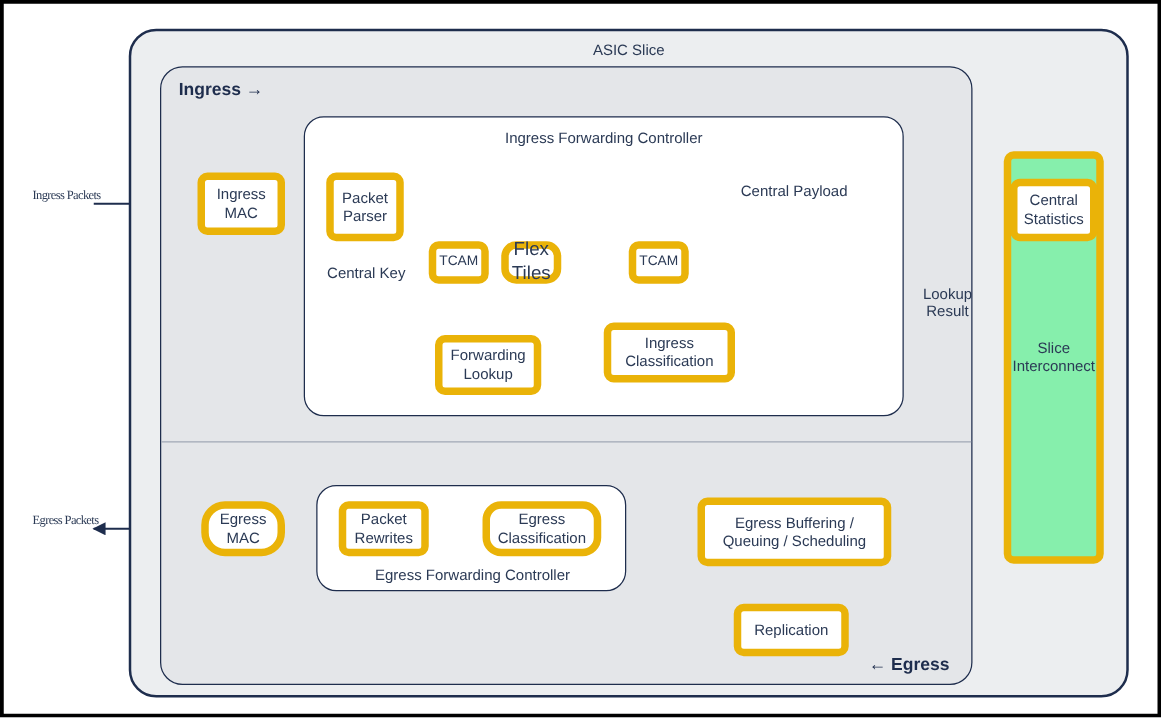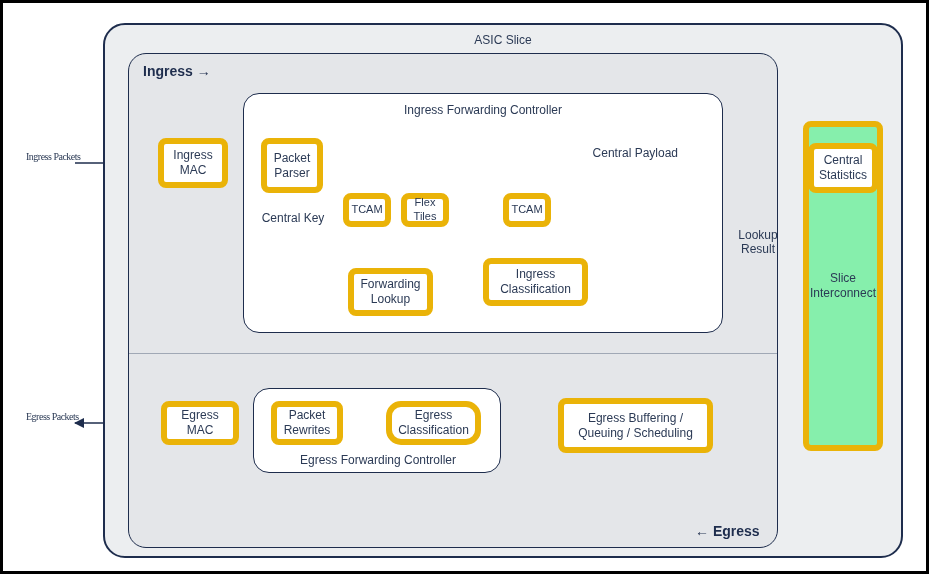--- a/index.html
+++ b/index.html
@@ -145,21 +145,21 @@
   </div>
 
   <div class="node-box" style="left:258px; top:135px; width:62px; height:55px;">
     <span>Packet Parser</span>
   </div>
 
   <div class="node-box" style="left:340px; top:190px; width:48px; height:34px; font-size:11px;">
     <span>TCAM</span>
   </div>
 
-  <div class="node-box" style="left:398px; top:190px; width:48px; height:34px; font-size:11px;">
+  <div class="node-box" style="left:398px; top:190px; width:48px; height:34px; font-size:15px;border-radius:12px;">
     <span>Flex Tiles</span>
   </div>
 
   <div class="node-box" style="left:500px; top:190px; width:48px; height:34px; font-size:11px;">
     <span>TCAM</span>
   </div>
 
   <div class="node-box" style="left:345px; top:265px; width:85px; height:48px;">
     <span>Forwarding Lookup</span>
   </div>
@@ -172,30 +172,33 @@
     <span>Slice Interconnect</span>
   </div>
   <div class="node-box" style="left:805px; top:140px; width:70px; height:50px;">
     <span>Central Statistics</span>
   </div>
 
   <div class="node-box" style="left:555px; top:395px; width:155px; height:55px;">
     <span>Egress Buffering / Queuing / Scheduling</span>
   </div>
 
+  <div class="node-box" style="left:584px; top:480px; width:92px; height:42px;">
+    <span>Replication</span>
+  </div>
 
   <div class="node-box" style="left:383px; top:398px; width:95px; height:44px;border-radius:15px;">
     <span>Egress Classification</span>
   </div>
 
   <div class="node-box" style="left:268px; top:398px; width:72px; height:44px;">
     <span>Packet Rewrites</span>
   </div>
 
-  <div class="node-box" style="left:158px; top:398px; width:78px; height:44px;">
+  <div class="node-box" style="left:158px; top:398px; width:67px; height:44px;border-radius:19px;">
     <span>Egress MAC</span>
   </div>
 
   <div class="abs text" style="left:555px; top:143px; width:120px; text-align:right;">Central Payload</div>
 
   <div class="abs text" style="left:255px; top:208px; width:70px; text-align:center;">Central Key</div>
 
   <div class="abs text" style="left:725px; top:225px; width:60px; text-align:center;">Lookup Result</div>
 
 </div>

